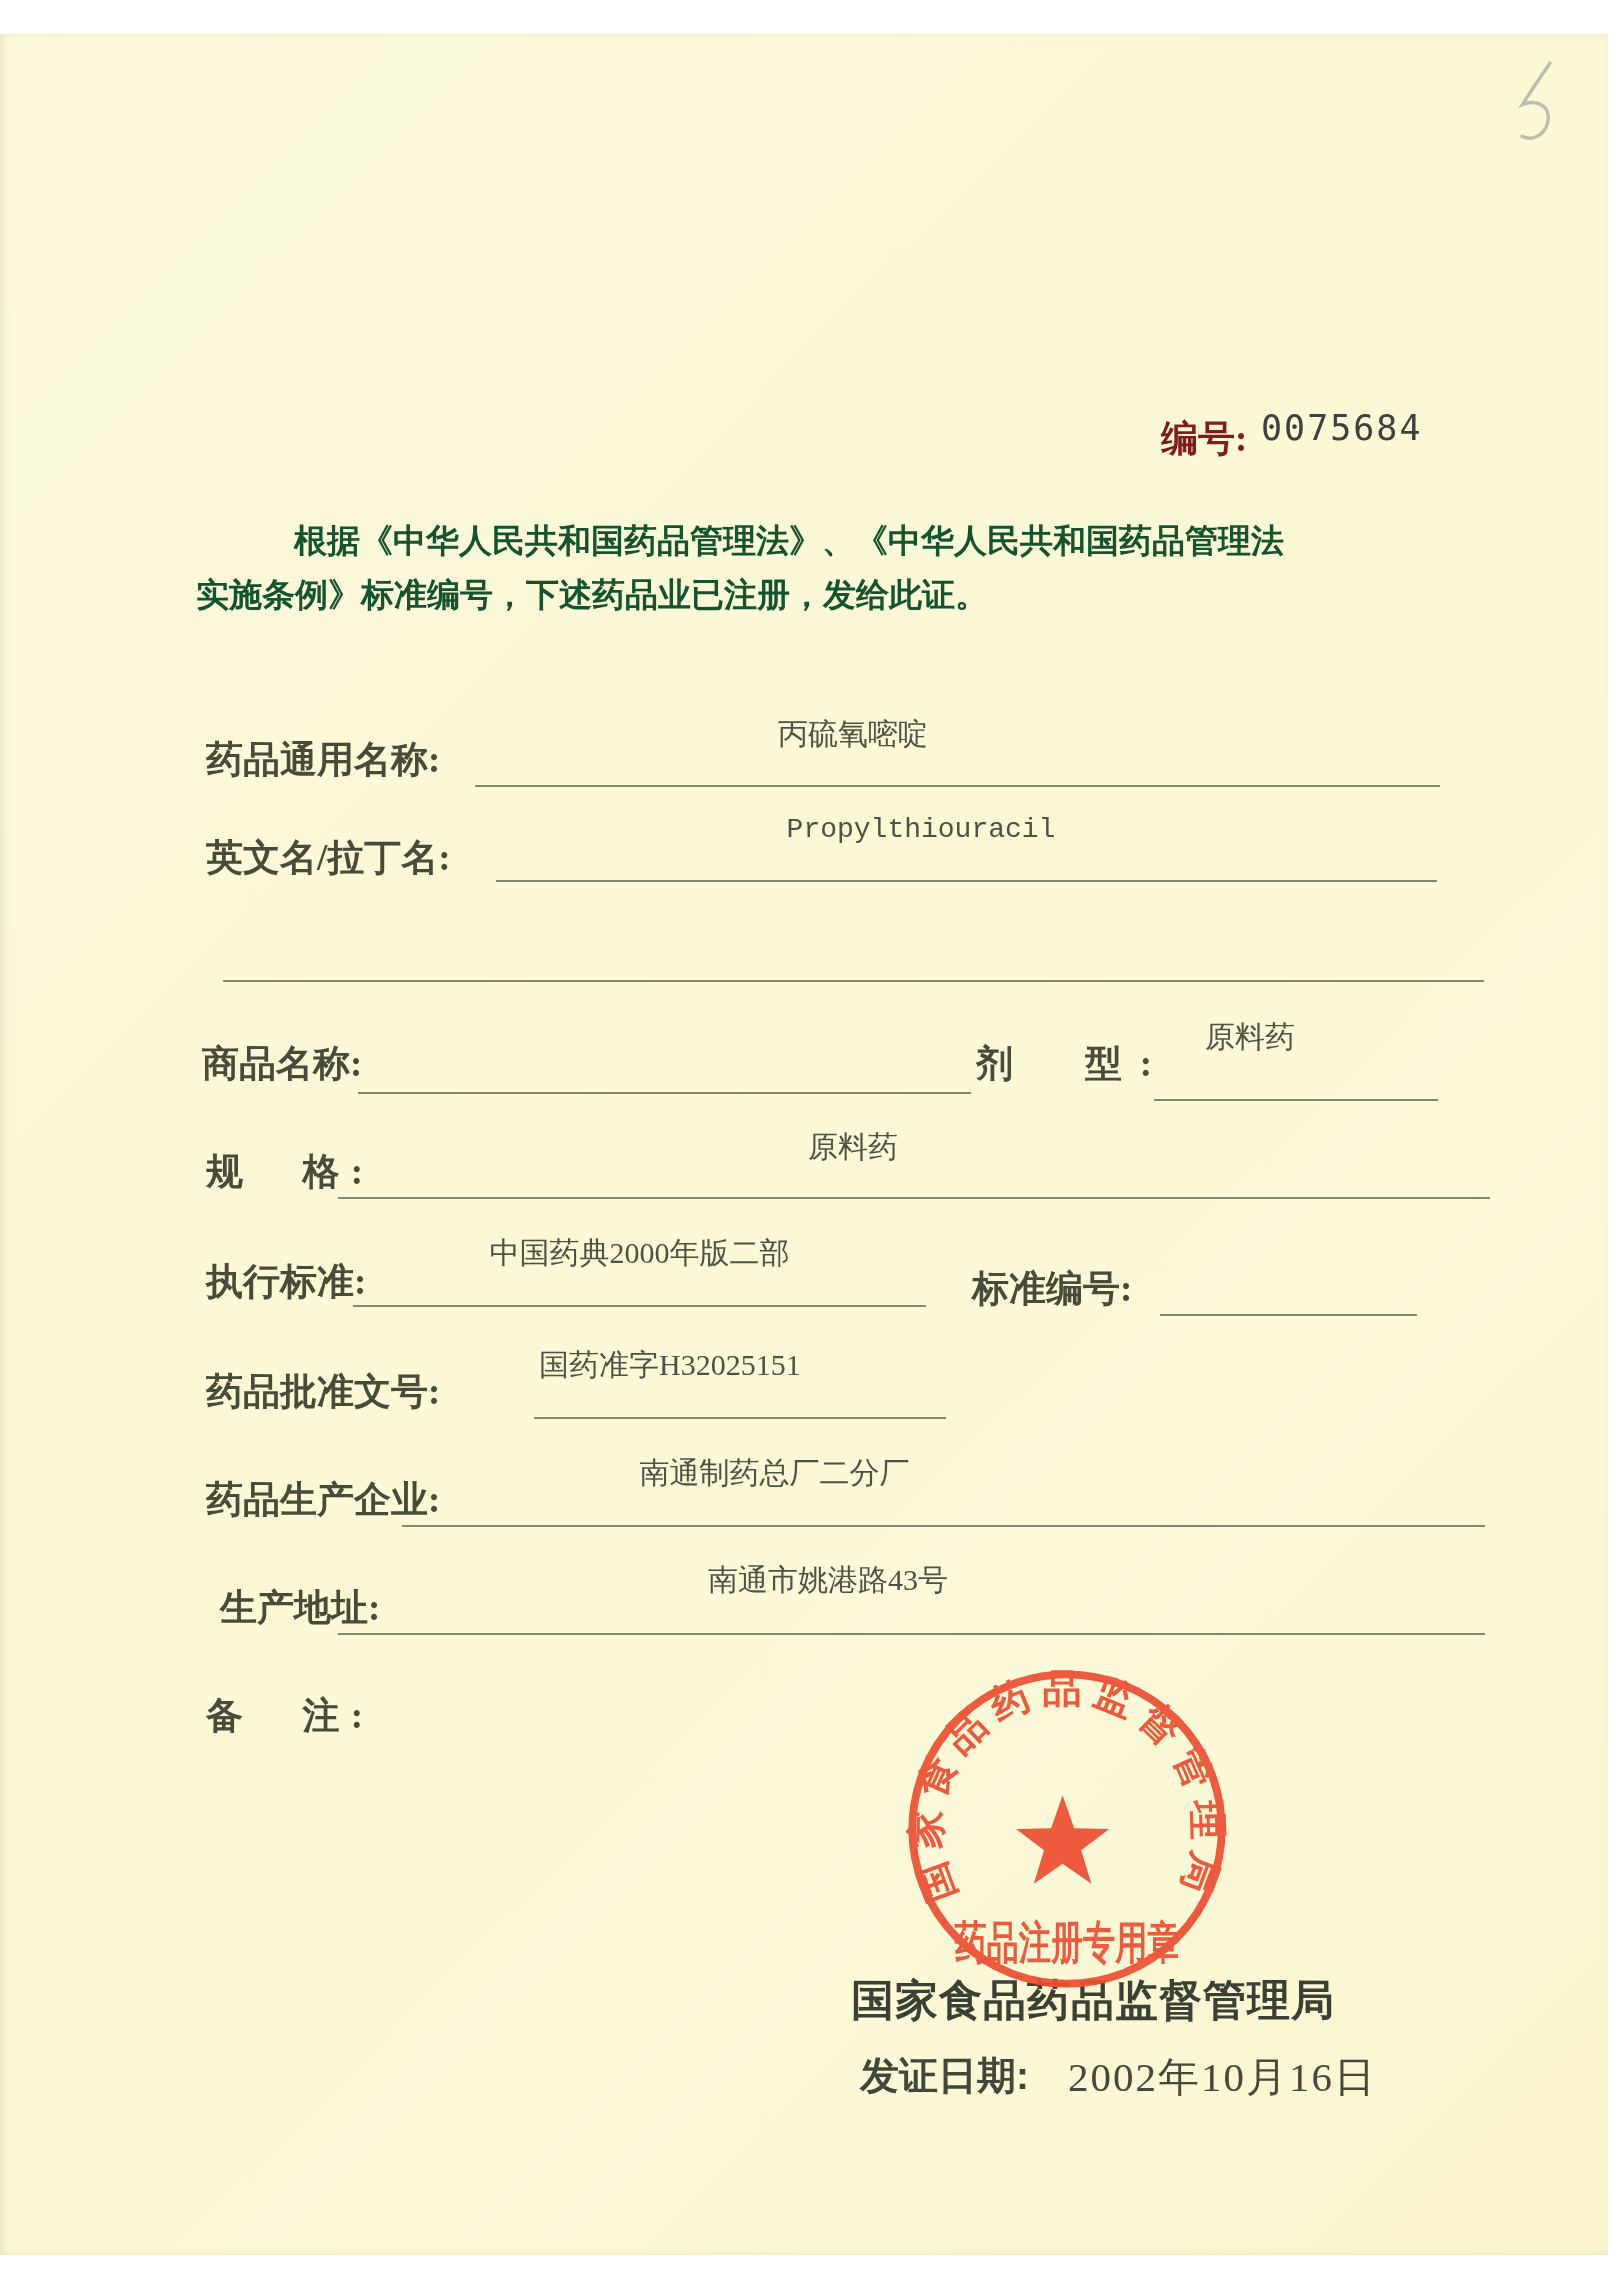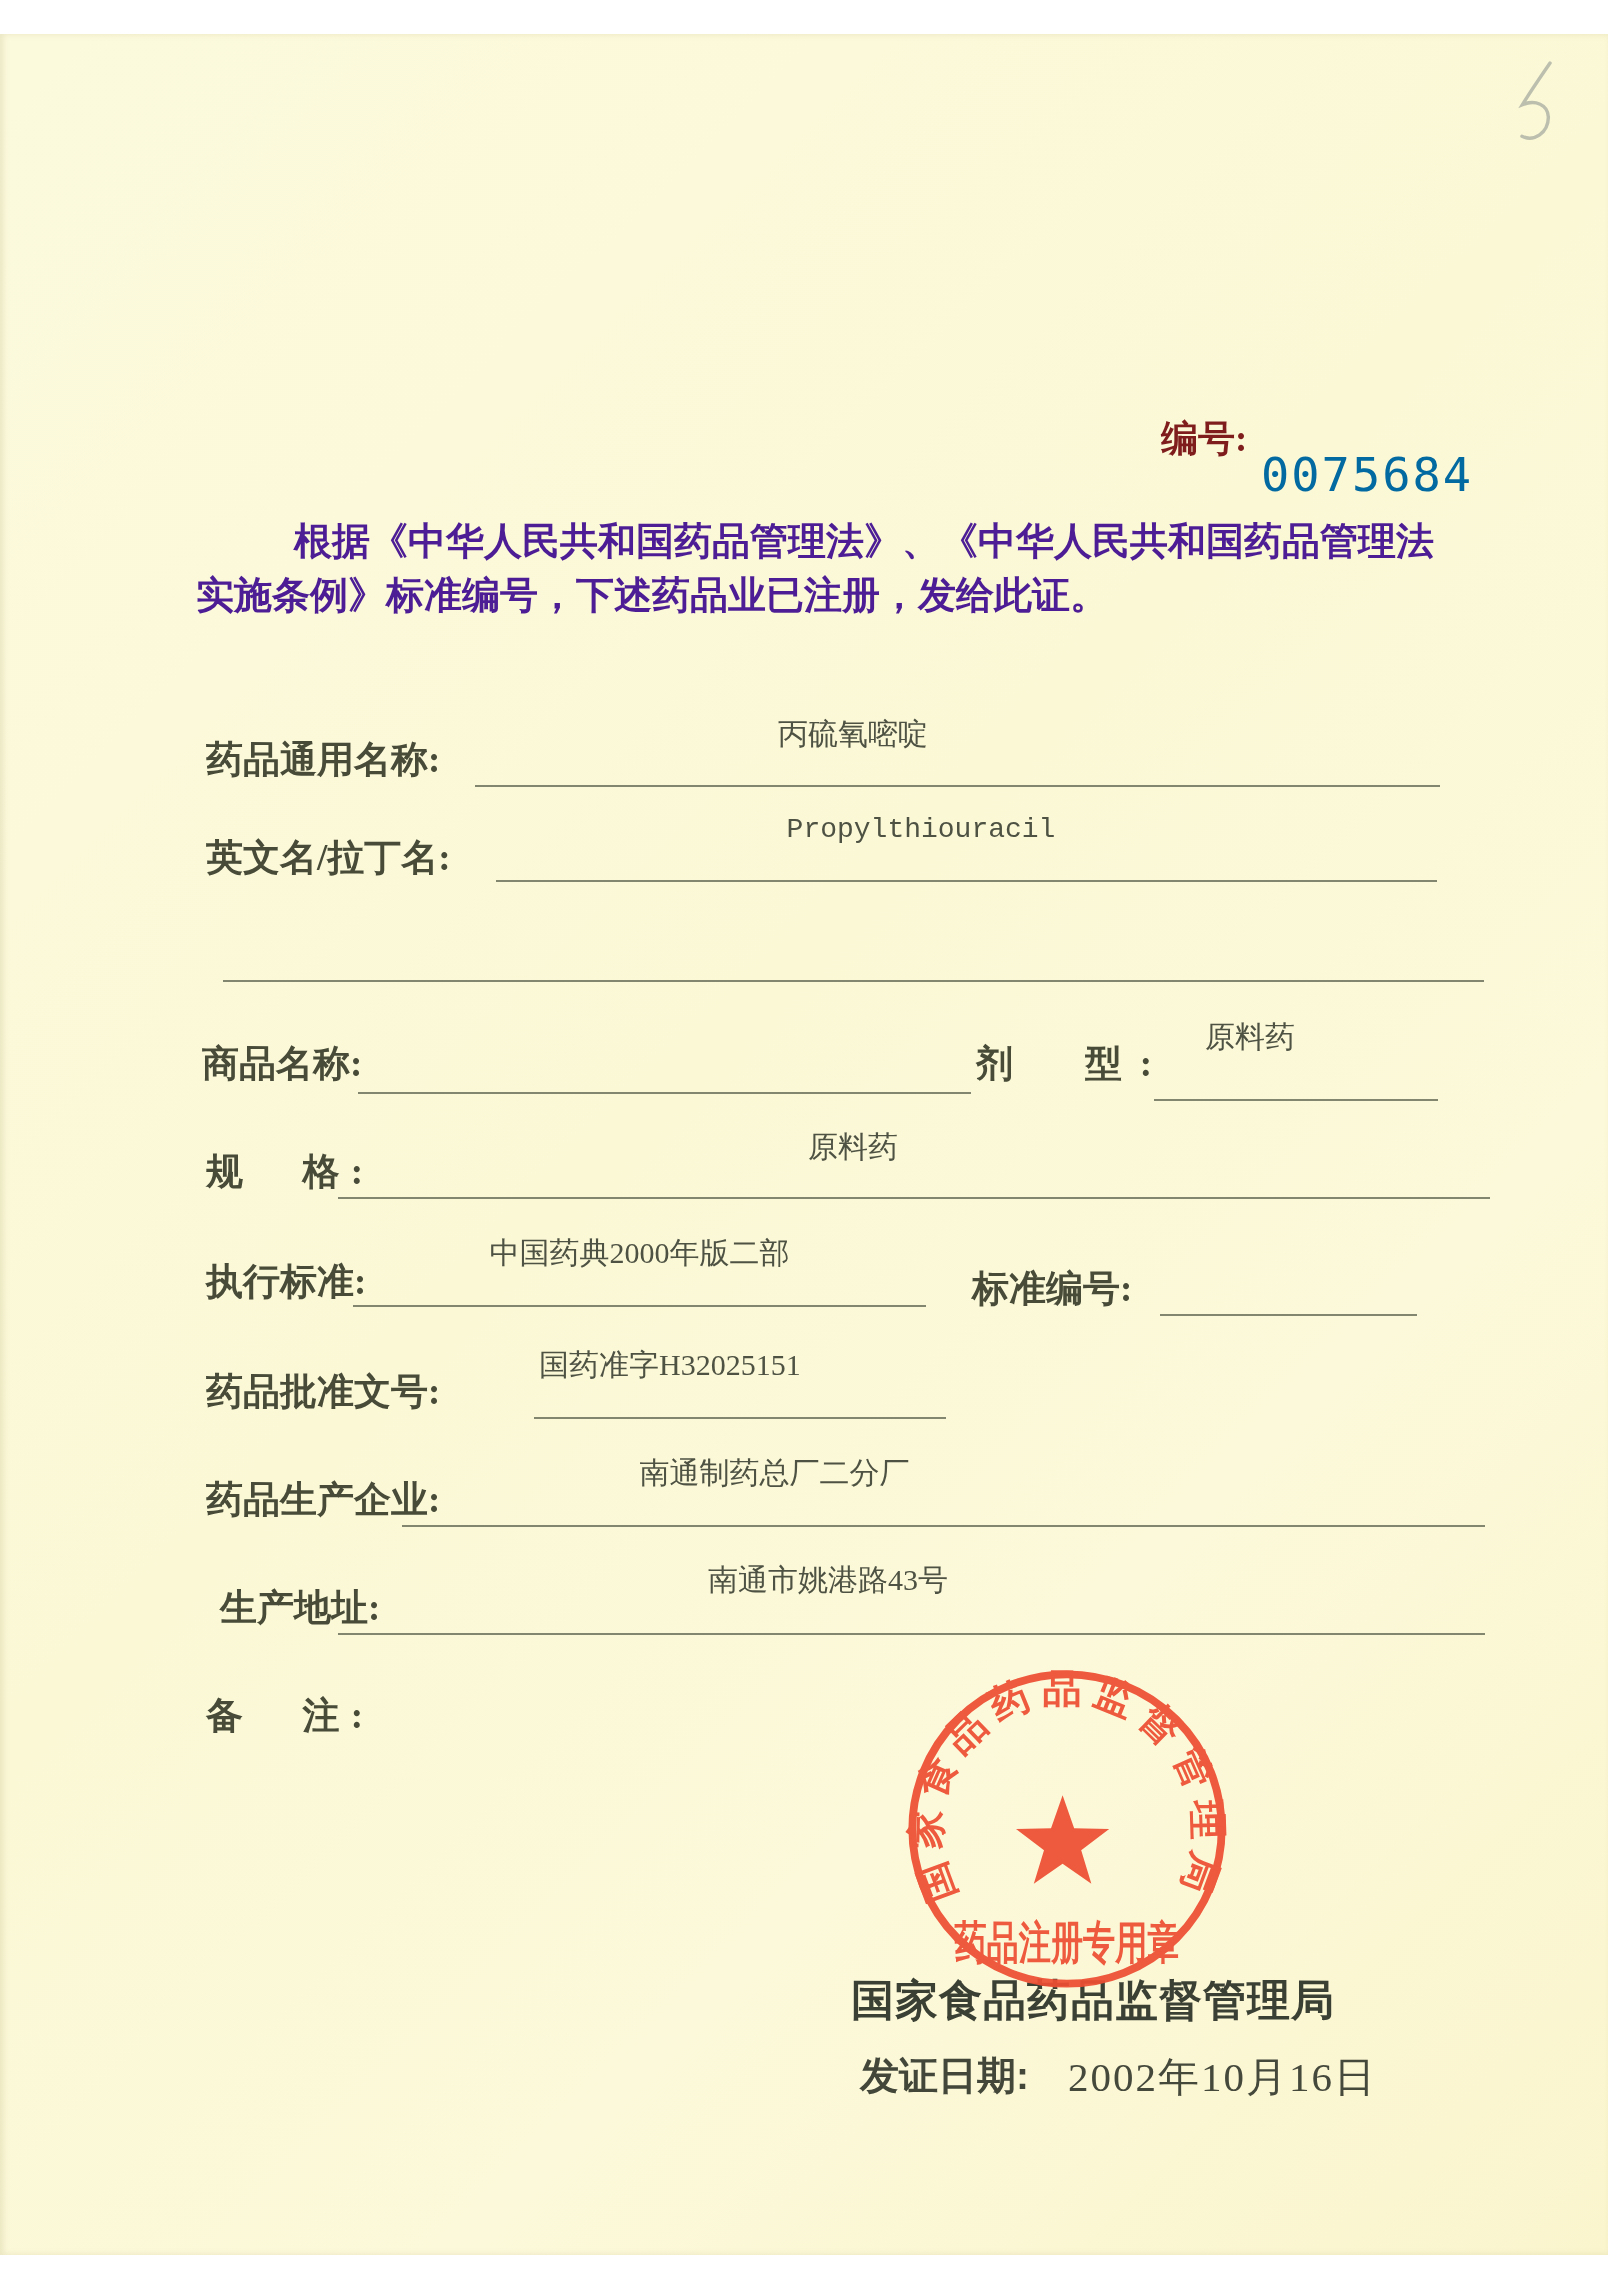--- a/index.html
+++ b/index.html
@@ -12,24 +12,24 @@
     background:linear-gradient(135deg,#fcfadd 0%,#fbf8d6 45%,#fcf9da 70%,#faf5cd 100%);
     box-shadow:inset 2.9px 0 5.9px rgba(180,170,120,.25);
   }
   .abs{position:absolute;}
   .title{
     font-weight:bold;font-size:98px;color:#f2664d;letter-spacing:64px;
     font-family:"Liberation Serif","DejaVu Serif",serif;white-space:nowrap;
   }
   .serial{display:flex;align-items:flex-start;gap:13.7px;}
   .serial-label{font-size:37px;color:#7f1d1d;padding-top:5.9px;font-weight:600;}
-  .serial-number{font-size:47px;color:#0369a1;font-family:"DejaVu Sans Mono","Liberation Mono",monospace;letter-spacing:2px;margin-top:39px;}
+  .serial-number{font-size:35px;color:#404040;font-family:"DejaVu Sans Mono","Liberation Mono",monospace;letter-spacing:2px;}
   .intro{
     width:1279px;font-family:"Liberation Sans","DejaVu Sans",sans-serif;
-    font-weight:700;font-size:38px;color:#4c1d95;line-height:54px;white-space:nowrap;
+    font-weight:700;font-size:33px;color:#14532d;line-height:54px;white-space:nowrap;
   }
   .intro .l1{text-indent:98px;}
   .flabel{
     font-size:37px;font-weight:600;color:#474b38;white-space:nowrap;
     font-family:"Liberation Serif","DejaVu Serif",serif;
   }
   .flabel.justify{display:block;text-align:justify;text-align-last:justify;}
   .uline{border-bottom:2.9px solid #83866e;height:0;}
   .fvalue{
     font-size:30px;color:#4e5243;text-align:center;white-space:nowrap;

